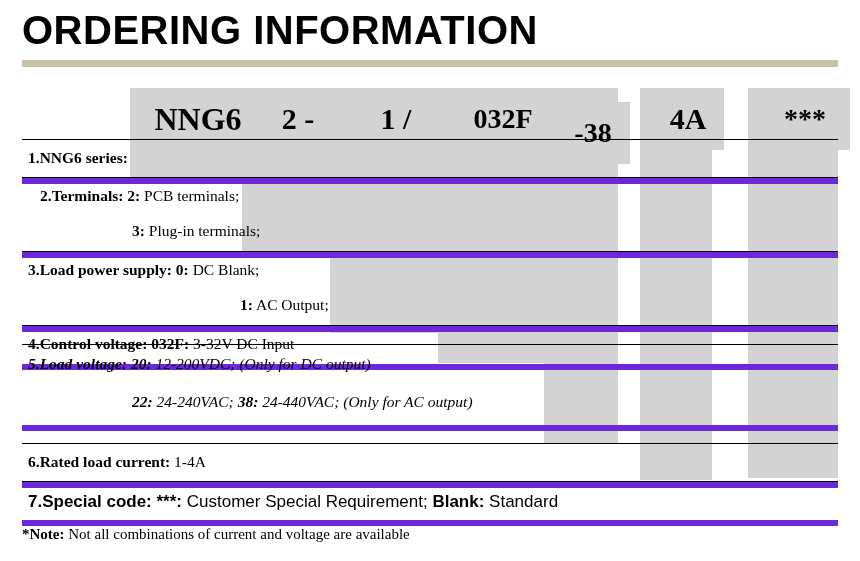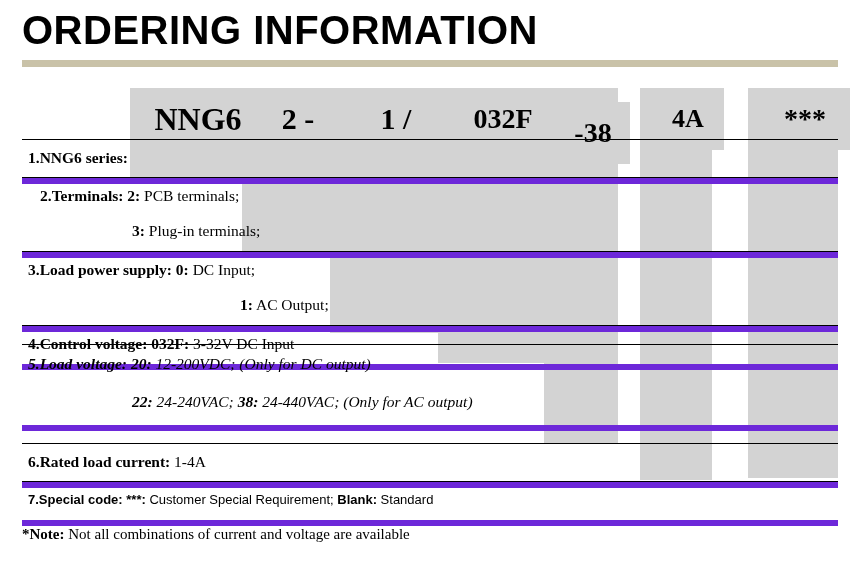--- a/index.html
+++ b/index.html
@@ -69,21 +69,21 @@
     border-bottom: 6px solid #6d28d9;
     font-size: 15.5px;
     color: #000;
     background: transparent;
   }
   .descrow .line {
     position: absolute;
     white-space: nowrap;
   }
   .b { font-weight: bold; }
-  .sans { font-family: "Liberation Sans", sans-serif; font-size: 13px; }
+  .sans { font-family: "Liberation Sans", sans-serif; font-size: 17px; }
 
   .note {
     position: absolute;
     left: 22px;
     font-size: 15px;
   }
 </style>
 </head>
 <body>
 
@@ -98,41 +98,41 @@
   <div class="stem" style="left:438px; top:88px;  width:106px; height:275px;"></div>
   <div class="stem" style="left:544px; top:88px;  width:74px;  height:355px;"></div>
   <div class="stem" style="left:640px; top:88px;  width:72px;  height:392px;"></div>
   <div class="stem" style="left:748px; top:88px;  width:90px;  height:390px;"></div>
 
   <div class="codebox" style="left:130px; top:88px;  width:112px; height:62px; font-size:32px;">NNG6</div>
   <div class="codebox" style="left:242px; top:88px;  width:88px;  height:62px; font-size:30px;">2 -</div>
   <div class="codebox" style="left:330px; top:88px;  width:108px; height:62px; font-size:30px;">1 /</div>
   <div class="codebox" style="left:438px; top:88px;  width:106px; height:62px; font-size:28px;">032F</div>
   <div class="codebox" style="left:544px; top:88px;  width:74px;  height:62px; font-size:28px;margin-top:14px;">-38</div>
-  <div class="codebox" style="left:640px; top:88px;  width:72px;  height:62px; font-size:26px;">4A</div>
+  <div class="codebox" style="left:640px; top:88px;  width:72px;  height:62px; font-size:30px;">4A</div>
   <div class="codebox" style="left:748px; top:88px;  width:90px;  height:62px; font-size:28px;">***</div>
 
   <div class="descrow" style="top:139px; width:816px; height:38px;">
     <div class="line" style="left:6px; top:9px;">
       <span class="b">1.NNG6 series:</span><span></span>
     </div>
   </div>
 
   <div class="descrow" style="top:177px; width:816px; height:74px;">
     <div class="line" style="left:18px; top:9px;">
       <span class="b">2.Terminals: 2:</span><span> PCB terminals;</span>
     </div>
     <div class="line" style="left:110px; top:44px;">
       <span class="b">3:</span><span> Plug-in terminals;</span>
     </div>
   </div>
 
   <div class="descrow" style="top:251px; width:816px; height:74px;">
     <div class="line" style="left:6px; top:9px;">
-      <span class="b">3.Load power supply: 0:</span><span> DC Input;</span>
+      <span class="b">3.Load power supply: 0:</span><span> DC Blank;</span>
     </div>
     <div class="line" style="left:218px; top:44px;text-align:right;">
       <span class="b">1:</span><span> AC Output;</span>
     </div>
   </div>
 
   <div class="descrow" style="top:325px; width:816px; height:38px;">
     <div class="line" style="left:6px; top:9px;">
       <span class="b">4.Control voltage: 032F:</span><span> 3-32V DC Input</span>
     </div>

